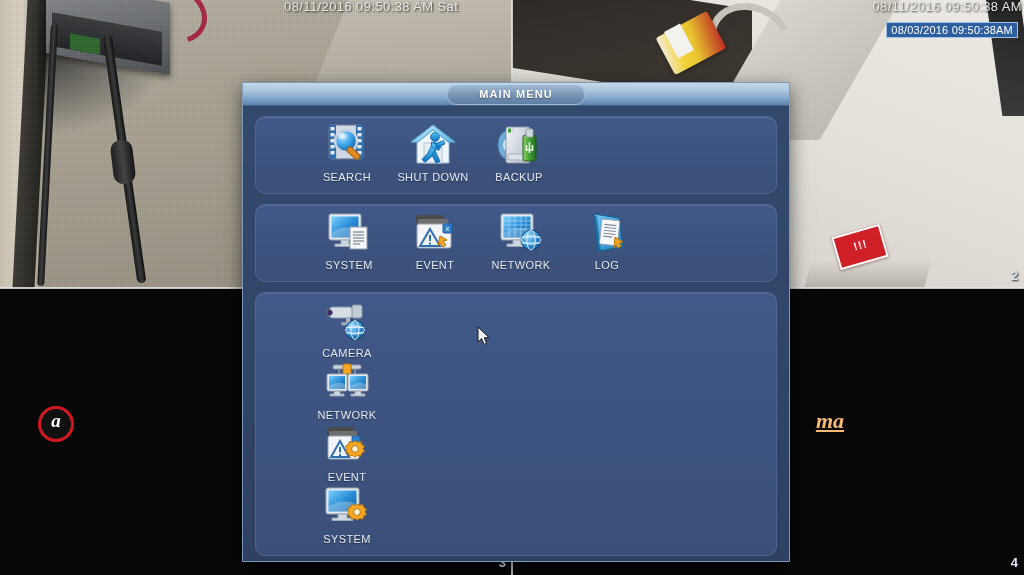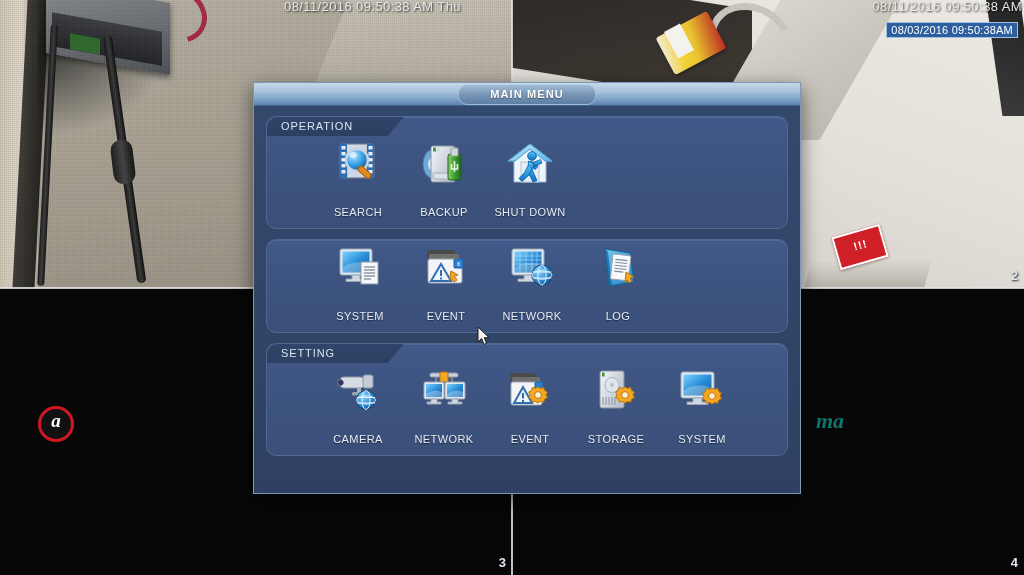--- a/index.html
+++ b/index.html
@@ -75,22 +75,22 @@
   .p2 .ledge{position:absolute;left:296px;top:258px;width:120px;height:30px;
     background:linear-gradient(180deg,#dedad2,#b6b2aa);transform:skewX(-14deg);}
   .p2 .darkright{position:absolute;right:-4px;top:-4px;width:34px;height:120px;
     background:linear-gradient(200deg,#232323,#3a3a3a);transform:skewX(8deg);}
 
   
   .p3,.p4{background:#070707;}
   .logo-a{position:absolute;left:38px;top:118px;width:30px;height:30px;
     border:3px solid #d01722;border-radius:50%;background:#111;
     color:#fff;font:italic 700 19px/24px "Liberation Serif",serif;text-align:center;}
-  .logo-ma{position:absolute;right:180px;top:120px;color:#0f766e;
-    font:italic 700 22px/26px "Liberation Serif",serif;}
+  .logo-ma{position:absolute;right:180px;top:120px;color:#fdba74;
+    font:italic 700 22px/26px "Liberation Serif",serif;text-decoration:underline;}
 
   
   .osd-time{position:absolute;color:#e8e8e8;font-size:13px;letter-spacing:.4px;
     text-shadow:1px 1px 2px rgba(0,0,0,.75);white-space:nowrap;}
   #osd-time-1{left:284px;top:-1px;}
   #osd-time-2{right:2px;top:-1px;}
   #osd-time-sel{position:absolute;right:6px;top:22px;background:#2d5f9e;
     border:1px solid #9ec2e8;color:#fff;font-size:11px;padding:1px 4px;
     letter-spacing:.2px;white-space:nowrap;}
   #cam-name-1{position:absolute;left:6px;bottom:8px;color:#dcdcdc;font-size:17px;
@@ -100,21 +100,21 @@
   .ch-num{position:absolute;color:#dfe6f2;font-size:13px;font-weight:700;
     text-shadow:1px 1px 2px rgba(0,0,0,.85);}
   .ch-tr{right:6px;bottom:5px;}
   .ch-br{right:6px;bottom:5px;}
   #grid-v{position:absolute;left:511px;top:0;width:2px;height:575px;
     background:rgba(225,228,232,.85);}
   #grid-h{position:absolute;left:0;top:287px;width:1024px;height:2px;
     background:rgba(225,228,232,.85);}
 
   
-  #main-menu{position:absolute;left:253px;top:82px;width:548px;height:412px;
+  #main-menu{position:absolute;left:242px;top:82px;width:548px;height:480px;
     border:1px solid #7f98b8;box-sizing:border-box;
     background:linear-gradient(180deg,#2d4468 0%,#33496c 6%,#2e4162 100%);
     box-shadow:0 6px 18px rgba(0,0,0,.55);}
   #menu-titlebar{position:relative;height:22px;
     background:linear-gradient(180deg,#c5d8ea 0%,#a6c2dd 40%,#7fa4c9 72%,#5b84ae 100%);
     border-bottom:1px solid #44628a;}
   #menu-title-pill{position:absolute;left:50%;top:2px;transform:translateX(-50%);
     width:136px;height:18px;border-radius:9px;
     background:linear-gradient(180deg,#9fb8d1 0%,#7895b5 48%,#5d7fa4 100%);
     border:1px solid #9dbbd8;color:#fff;font-size:11px;font-weight:700;
@@ -128,27 +128,27 @@
     border:1px solid #4e6894;box-shadow:inset 0 1px 0 rgba(255,255,255,.10);}
   .group-head{position:relative;height:19px;}
   .group-tab{position:absolute;left:0;top:0;height:19px;min-width:96px;
     padding:0 26px 0 14px;border-top-left-radius:10px;
     background:linear-gradient(180deg,#2f4569 0%,#2b3f61 100%);
     border-right:1px solid #4a628c;
     color:#d9e4f1;font-size:11px;letter-spacing:.9px;line-height:19px;
     clip-path:polygon(0 0,100% 0,88% 100%,0 100%);}
   .icon-row{display:flex;padding:4px 0 10px 0;}
   .menu-item{width:88px;text-align:center;cursor:pointer;
-    display:flex;flex-direction:column;align-items:center;gap:16px;}
+    display:flex;flex-direction:column;align-items:center;}
   .menu-item .glyph{width:52px;height:48px;position:relative;}
   .menu-item .lbl{margin-top:2px;color:#e7edf5;font-size:11px;letter-spacing:.4px;
     text-shadow:0 1px 1px rgba(0,0,0,.5);white-space:nowrap;}
   #group-operation .icon-row{padding-left:48px;}
   #group-info .icon-row{padding-left:50px;}
-  #group-setting .icon-row{padding-left:48px;}
+  #group-setting .icon-row{padding-left:48px;flex-direction:column;}
   #group-operation .menu-item{width:86px;}
   #group-info .menu-item{width:86px;}
   #group-setting .menu-item{width:86px;}
 
   
   #mouse-cursor{position:absolute;left:477px;top:326px;width:14px;height:20px;}
 </style>
 </head>
 <body>
 
@@ -159,21 +159,21 @@
     <div class="basebd"></div>
     <div class="mat"></div>
     <div class="device"></div>
     <div class="devface"></div>
     <div class="greenpcb"></div>
     <div class="redcable"></div>
     <div class="cable1"></div>
     <div class="cable2"></div>
     <div class="ferrite"></div>
     <div class="grain"></div>
-    <div class="osd-time" id="osd-time-1">08/11/2016 09:50:38 AM Thu</div>
+    <div class="osd-time" id="osd-time-1">08/11/2016 09:50:38 AM Sat</div>
   </div>
 
   <div class="pane p2">
     <div class="dark"></div>
     <div class="corner"></div>
     <div class="hose"></div>
     <div class="ext"></div>
     <div class="extlbl"></div>
     <div class="bigcable"></div>
     <div class="ledge"></div>
@@ -201,23 +201,20 @@
 
 <div id="main-menu">
 
   <div id="menu-titlebar">
     <div id="menu-title-pill">MAIN MENU</div>
   </div>
 
   <div id="menu-body">
 
     <div class="group" id="group-operation">
-      <div class="group-head">
-        <div class="group-tab">OPERATION</div>
-      </div>
       <div class="icon-row">
 
         <div class="menu-item">
           <div class="glyph">
             <svg viewBox="0 0 52 48" width="52" height="48">
               <defs>
                 <linearGradient id="gFilm" x1="0" y1="0" x2="1" y2="1">
                   <stop offset="0" stop-color="#dfe5ee"></stop>
                     <stop offset="1" stop-color="#9fadc0"></stop>
                 </linearGradient>
@@ -248,20 +245,48 @@
               <rect x="29" y="25" width="15" height="6" rx="3" fill="#e08a22" stroke="#a35f0f" transform="rotate(42 29 25)"></rect>
             </svg>
           </div>
           <div class="lbl">SEARCH</div>
         </div>
 
         <div class="menu-item">
           <div class="glyph">
             <svg viewBox="0 0 52 48" width="52" height="48">
               <defs>
+                <linearGradient id="gRoof" x1="0" y1="0" x2="1" y2="1">
+                  <stop offset="0" stop-color="#bfe6fb"></stop>
+                    <stop offset="1" stop-color="#5fb6e8"></stop>
+                </linearGradient>
+                <linearGradient id="gMan" x1="0" y1="0" x2="0" y2="1">
+                  <stop offset="0" stop-color="#54c4f5"></stop>
+                    <stop offset="1" stop-color="#0d6fc0"></stop>
+                </linearGradient>
+              </defs>
+              <path d="M26 4 L48 21 L42 21 L42 42 L10 42 L10 21 L4 21 Z" fill="#eef5fb" stroke="#9bb6cb"></path>
+              <path d="M26 4 L48 21 L41 21 L26 9 L11 21 L4 21 Z" fill="url(#gRoof)" stroke="#4e9fd0"></path>
+              <rect x="17" y="22" width="18" height="20" fill="#e6eef6" stroke="#b3c4d3"></rect>
+              <g fill="url(#gMan)" stroke="#0a5fa8" stroke-width="0.8">
+                <circle cx="28" cy="16" r="4.4"></circle>
+                <path d="M27 21 l7 5 l-2.6 3.4 l-5.2-3.6 z"></path>
+                <path d="M24.5 21 l5 2.5 l-1 7 l4.5 10 l-4 1.5 l-5-10 z"></path>
+                <path d="M24.5 25 l-4 7.5 l-5.5 6 l3 3 l7-6.5 l3-6.5 z"></path>
+                <path d="M29 22.5 l7.5 -3 l1.5 3.4 l-8 3.6 z"></path>
+              </g>
+            </svg>
+          </div>
+          <div class="lbl">SHUT DOWN</div>
+        </div>
+
+        <div class="menu-item">
+          <div class="glyph">
+            <svg viewBox="0 0 52 48" width="52" height="48">
+              <defs>
                 <linearGradient id="gDrv" x1="0" y1="0" x2="1" y2="0.6">
                   <stop offset="0" stop-color="#f4f6f9"></stop>
                     <stop offset="1" stop-color="#b9c2cd"></stop>
                 </linearGradient>
                 <linearGradient id="gUsb" x1="0" y1="0" x2="1" y2="0">
                   <stop offset="0" stop-color="#8fd36a"></stop>
                     <stop offset="0.5" stop-color="#3f9e34"></stop>
                   <stop offset="1" stop-color="#236b1e"></stop>
                 </linearGradient>
               </defs>
@@ -273,48 +298,20 @@
               <rect x="15" y="33" width="16" height="6" rx="1" fill="#dde3ea" stroke="#a4adb8"></rect>
               <rect x="30" y="14" width="13" height="26" rx="2.5" fill="url(#gUsb)" stroke="#1f5c1a"></rect>
               <rect x="33" y="8" width="7" height="8" rx="1" fill="#cfd6de" stroke="#9aa3ad"></rect>
               <g stroke="#e8f6e2" stroke-width="1.6" fill="none">
                 <path d="M36.5 21 v11"></path>
                   <path d="M33.5 24 v5 h6 v-5"></path>
               </g>
             </svg>
           </div>
           <div class="lbl">BACKUP</div>
-        </div>
-
-        <div class="menu-item">
-          <div class="glyph">
-            <svg viewBox="0 0 52 48" width="52" height="48">
-              <defs>
-                <linearGradient id="gRoof" x1="0" y1="0" x2="1" y2="1">
-                  <stop offset="0" stop-color="#bfe6fb"></stop>
-                    <stop offset="1" stop-color="#5fb6e8"></stop>
-                </linearGradient>
-                <linearGradient id="gMan" x1="0" y1="0" x2="0" y2="1">
-                  <stop offset="0" stop-color="#54c4f5"></stop>
-                    <stop offset="1" stop-color="#0d6fc0"></stop>
-                </linearGradient>
-              </defs>
-              <path d="M26 4 L48 21 L42 21 L42 42 L10 42 L10 21 L4 21 Z" fill="#eef5fb" stroke="#9bb6cb"></path>
-              <path d="M26 4 L48 21 L41 21 L26 9 L11 21 L4 21 Z" fill="url(#gRoof)" stroke="#4e9fd0"></path>
-              <rect x="17" y="22" width="18" height="20" fill="#e6eef6" stroke="#b3c4d3"></rect>
-              <g fill="url(#gMan)" stroke="#0a5fa8" stroke-width="0.8">
-                <circle cx="28" cy="16" r="4.4"></circle>
-                <path d="M27 21 l7 5 l-2.6 3.4 l-5.2-3.6 z"></path>
-                <path d="M24.5 21 l5 2.5 l-1 7 l4.5 10 l-4 1.5 l-5-10 z"></path>
-                <path d="M24.5 25 l-4 7.5 l-5.5 6 l3 3 l7-6.5 l3-6.5 z"></path>
-                <path d="M29 22.5 l7.5 -3 l1.5 3.4 l-8 3.6 z"></path>
-              </g>
-            </svg>
-          </div>
-          <div class="lbl">SHUT DOWN</div>
         </div>
       </div>
     </div>
 
     <div class="group" id="group-info">
       <div class="icon-row">
 
         <div class="menu-item">
           <div class="glyph">
             <svg viewBox="0 0 52 48" width="52" height="48">
@@ -415,23 +412,20 @@
               </g>
               <path d="M34 28 l8 5 l-4 1 l2 3 l-3 2 l-2-3 l-2 3 z" fill="#f5a623" stroke="#b9750c"></path>
             </svg>
           </div>
           <div class="lbl">LOG</div>
         </div>
       </div>
     </div>
 
     <div class="group" id="group-setting">
-      <div class="group-head">
-        <div class="group-tab">SETTING</div>
-      </div>
       <div class="icon-row">
 
         <div class="menu-item">
           <div class="glyph">
             <svg viewBox="0 0 52 48" width="52" height="48">
               <rect x="7" y="10" width="26" height="11" rx="5" fill="#d7dde5" stroke="#8d98a6"></rect>
               <rect x="5" y="11.5" width="5" height="8" rx="2" fill="#5b6674"></rect>
               <circle cx="9" cy="15.5" r="2.6" fill="#3f2b6d"></circle>
               <rect x="31" y="8" width="10" height="13" rx="2" fill="#c3cbd6" stroke="#8d98a6"></rect>
               <rect x="25" y="20" width="4" height="7" fill="#aab4c0"></rect>
@@ -482,44 +476,20 @@
                 <path d="M0,-10 L2.6,-8.6 L5.6,-9.6 L6.6,-6.6 L9.4,-5 L8,-2.2 L9.4,0.6
                          L6.6,2.2 L5.6,5.2 L2.6,4.4 L0,6 L-2.6,4.4 L-5.6,5.2 L-6.6,2.2
                          L-9.4,0.6 L-8,-2.2 L-9.4,-5 L-6.6,-6.6 L-5.6,-9.6 L-2.6,-8.6 Z" fill="#f5a623" stroke="#b9750c" stroke-width="1"></path>
                 <circle cx="0" cy="-2" r="3.4" fill="#fdf1d5" stroke="#b9750c"></circle>
               </g>
             </svg>
           </div>
           <div class="lbl">EVENT</div>
         </div>
 
-        <div class="menu-item">
-          <div class="glyph">
-            <svg viewBox="0 0 52 48" width="52" height="48">
-              <rect x="10" y="4" width="24" height="37" rx="2" fill="url(#gDrv)" stroke="#8a95a3"></rect>
-              <rect x="12" y="5.5" width="2.6" height="4" fill="#3f9e34"></rect>
-              <ellipse cx="22" cy="18" rx="7" ry="7.5" fill="#dfe5ec" stroke="#aab3bf"></ellipse>
-              <circle cx="22" cy="18" r="2" fill="#b8c0cb"></circle>
-              <g stroke="#9aa3ad" stroke-width="1.3">
-                <path d="M13 30 v8"></path>
-                  <path d="M16 30 v8"></path>
-                  <path d="M19 30 v8"></path>
-                <path d="M22 30 v8"></path>
-                  <path d="M25 30 v8"></path>
-              </g>
-              <g transform="translate(35,30)">
-                <path d="M0,-10 L2.6,-8.6 L5.6,-9.6 L6.6,-6.6 L9.4,-5 L8,-2.2 L9.4,0.6
-                         L6.6,2.2 L5.6,5.2 L2.6,4.4 L0,6 L-2.6,4.4 L-5.6,5.2 L-6.6,2.2
-                         L-9.4,0.6 L-8,-2.2 L-9.4,-5 L-6.6,-6.6 L-5.6,-9.6 L-2.6,-8.6 Z" fill="#f5a623" stroke="#b9750c" stroke-width="1"></path>
-                <circle cx="0" cy="-2" r="3.4" fill="#fdf1d5" stroke="#b9750c"></circle>
-              </g>
-            </svg>
-          </div>
-          <div class="lbl">STORAGE</div>
-        </div>
 
         <div class="menu-item">
           <div class="glyph">
             <svg viewBox="0 0 52 48" width="52" height="48">
               <rect x="5" y="5" width="33" height="26" rx="2" fill="#e3e9f0" stroke="#9aa6b4"></rect>
               <rect x="7.5" y="7.5" width="28" height="21" fill="url(#gScr)"></rect>
               <path d="M7.5 24 Q20 15 35.5 21 L35.5 28.5 L7.5 28.5 Z" fill="#fff" opacity=".28"></path>
               <path d="M17 31 h9 v4 h6 v2.5 h-21 V35 h6 z" fill="#cfd7e1" stroke="#9aa6b4"></path>
               <g transform="translate(36,31)">
                 <path d="M0,-10 L2.6,-8.6 L5.6,-9.6 L6.6,-6.6 L9.4,-5 L8,-2.2 L9.4,0.6

